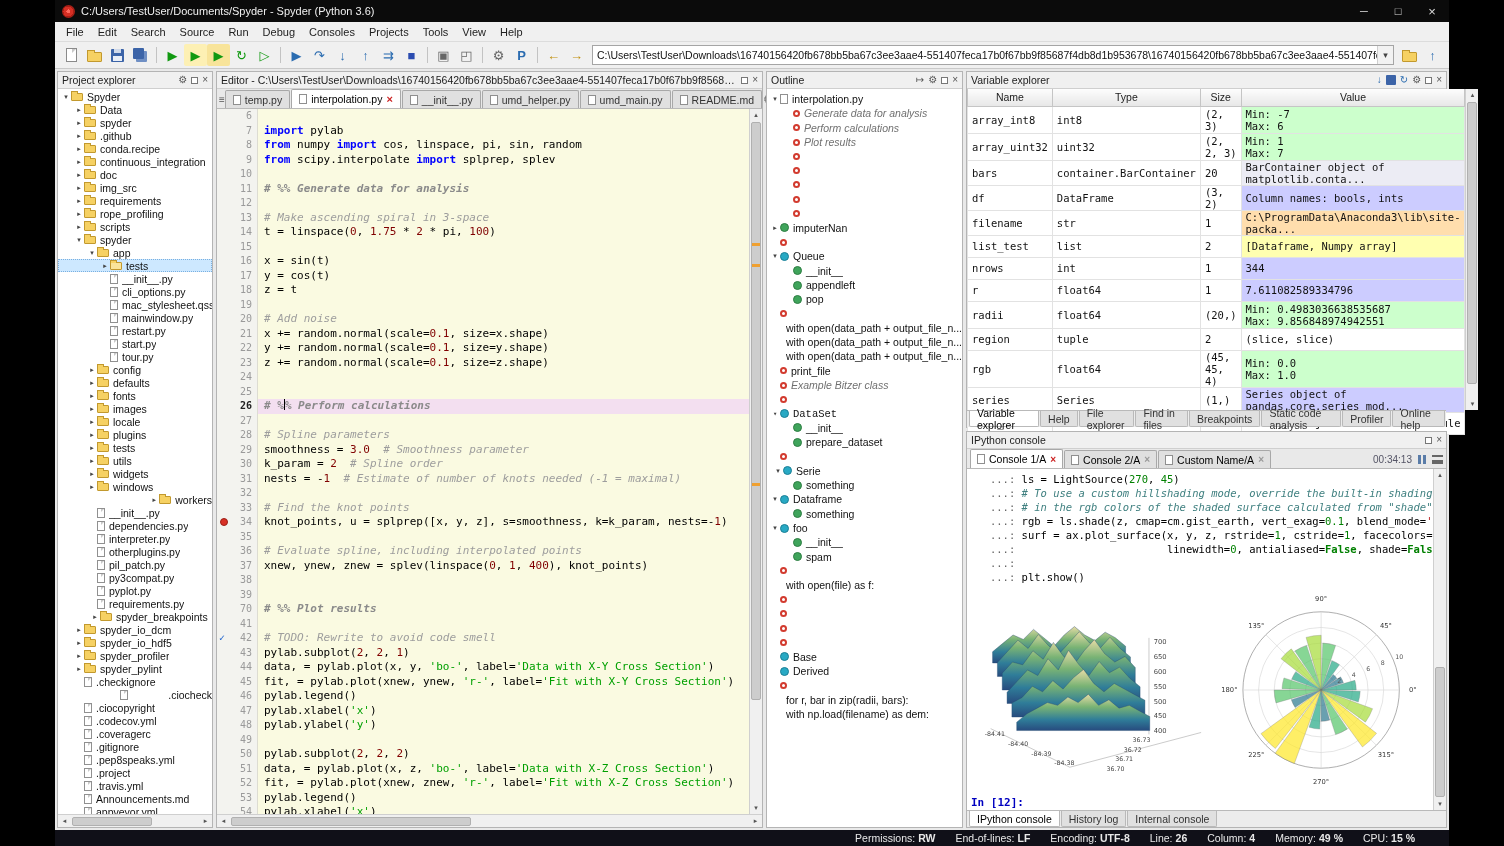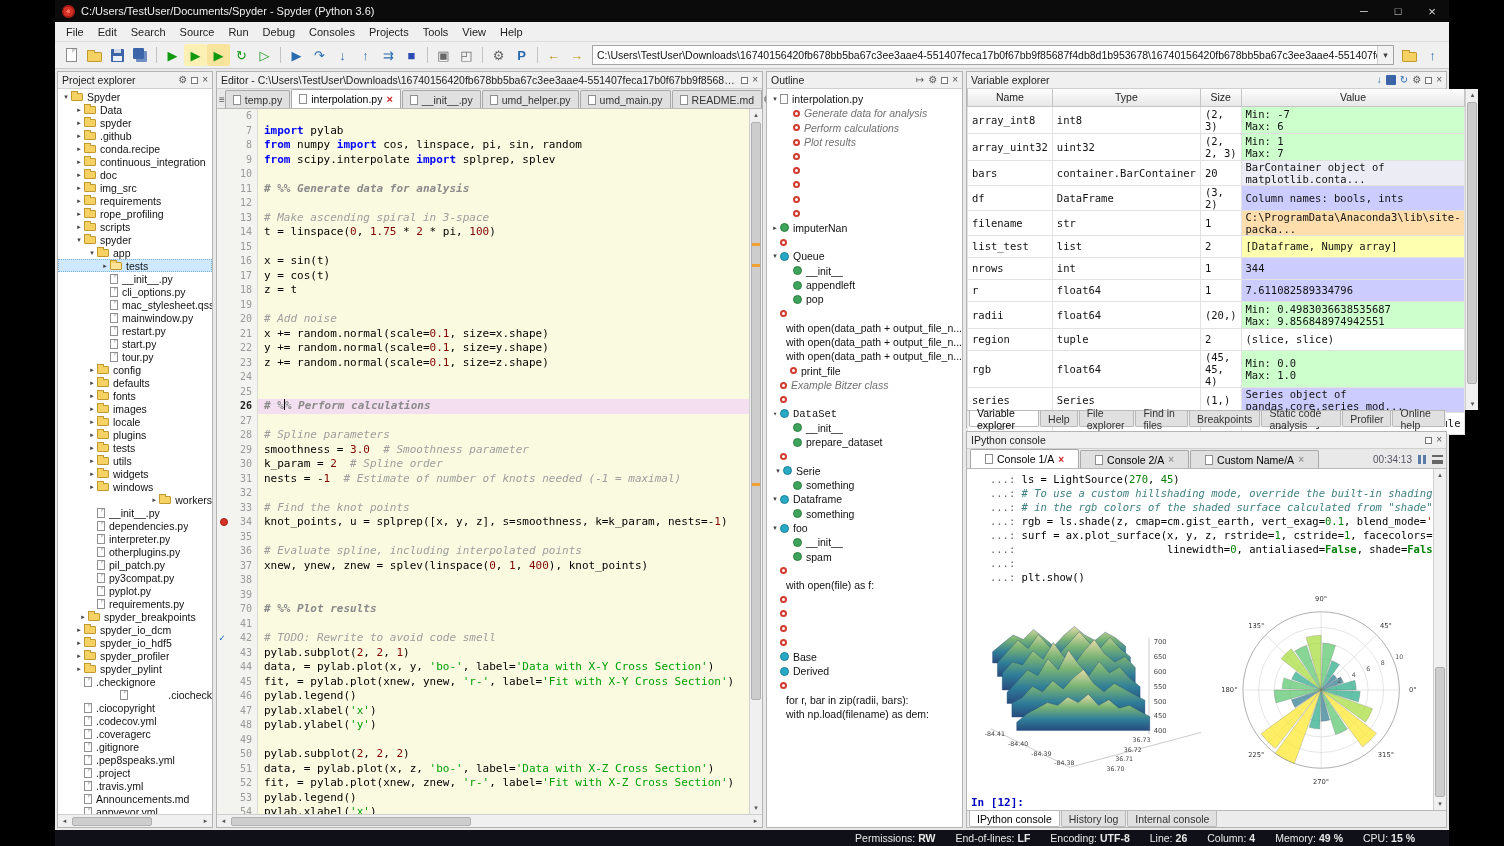--- a/index.html
+++ b/index.html
@@ -117,21 +117,21 @@
   td.bg-green { background:#ccffcc; } td.bg-violet { background:#ccccff; } td.bg-orange { background:#ffdead; }
   td.bg-yellow { background:#ffffb0; } td.bg-gray { background:#ececf4; } td.bg-white { background:#fff; }
   .vx-scroll { width:13px; flex:0 0 auto; background:#f0f0f0; border-left:1px solid #cfcfcf; position:relative; }
   .tabstrip { height:17px; flex:0 0 auto; background:#ececec; border-top:1px solid #b9b9b9; display:flex; align-items:stretch; padding-left:2px; }
   .stab { display:flex; align-items:center; padding:0 7px; font-size:10.5px; color:#333; border:1px solid #b9b9b9; border-top:none; background:#e0e0e0; margin-right:1px; border-radius:0 0 2px 2px; }
   .stab.active { background:#fff; color:#000; }
 
   
   .console { flex:1; min-height:0; }
   .ctabbar { height:20px; flex:0 0 auto; background:#e9e9e9; border-bottom:1px solid #b9b9b9; display:flex; align-items:flex-end; padding:0 3px; }
-  .ctab { height:18px; display:flex; align-items:center; gap:4px; padding:0 14px; border:1px solid #a8a8a8; border-bottom:none; border-radius:2px 2px 0 0; background:#e0e0e0; margin-right:1px; font-size:10.5px; }
+  .ctab { height:18px; display:flex; align-items:center; gap:4px; padding:0 6px; border:1px solid #a8a8a8; border-bottom:none; border-radius:2px 2px 0 0; background:#e0e0e0; margin-right:1px; font-size:10.5px; }
   .ctab.active { background:#fff; height:19px; }
   .ctab .cx { font-size:10px; font-weight:bold; color:#999; }
   .ctab .cx.red { color:#cc2222; }
   .ctab-right { margin-left:auto; display:flex; align-items:center; gap:6px; padding-bottom:3px; }
   .clock { font-size:10px; color:#556; }
   .ic-pause { width:8px; height:9px; border-left:3px solid #5a7ca8; border-right:3px solid #5a7ca8; }
   .ic-burger { width:11px; height:9px; border-top:2px solid #666; border-bottom:2px solid #666; position:relative; }
   .ic-burger:before { content:""; position:absolute; top:2.5px; left:0; width:11px; height:2px; background:#666; }
   .con-body { flex:1; min-height:0; display:flex; background:#fff; }
   .con-content { flex:1; min-width:0; overflow:hidden; padding:3px 0 0 4px; }
@@ -472,21 +472,21 @@
             <div class="trow" style="padding-left: 29px;">
               <span class="arr"></span>
               <span class="tic tic-file"></span>
               <span class="tlabel">pyplot.py</span>
             </div>
             <div class="trow" style="padding-left: 29px;">
               <span class="arr"></span>
               <span class="tic tic-file"></span>
               <span class="tlabel">requirements.py</span>
             </div>
-            <div class="trow" style="padding-left: 20px;">
+            <div class="trow" style="padding-left: 32px;">
               <span class="arr">▸</span>
               <span class="tic tic-folder"></span>
               <span class="tlabel">spyder_breakpoints</span>
             </div>
             <div class="trow" style="padding-left: 16px;">
               <span class="arr">▸</span>
               <span class="tic tic-folder"></span>
               <span class="tlabel">spyder_io_dcm</span>
             </div>
             <div class="trow" style="padding-left: 16px;">
@@ -773,21 +773,21 @@
             <div class="orow" style="padding-left: 3px;">
               <span class="arr"></span>
               <span class="oc oc-none"></span>
               <span class="olabel">with open(data_path + output_file_n...</span>
             </div>
             <div class="orow" style="padding-left: 3px;">
               <span class="arr"></span>
               <span class="oc oc-none"></span>
               <span class="olabel">with open(data_path + output_file_n...</span>
             </div>
-            <div class="orow" style="padding-left: 13px;">
+            <div class="orow" style="padding-left: 3px;">
               <span class="arr"></span>
               <span class="oc oc-cell"></span>
               <span class="olabel">print_file</span>
             </div>
             <div class="orow" style="padding-left: 3px;">
               <span class="arr"></span>
               <span class="oc oc-cell"></span>
               <span class="olabel it">Example Bitzer class</span>
             </div>
             <div class="orow" style="padding-left: 3px;">

